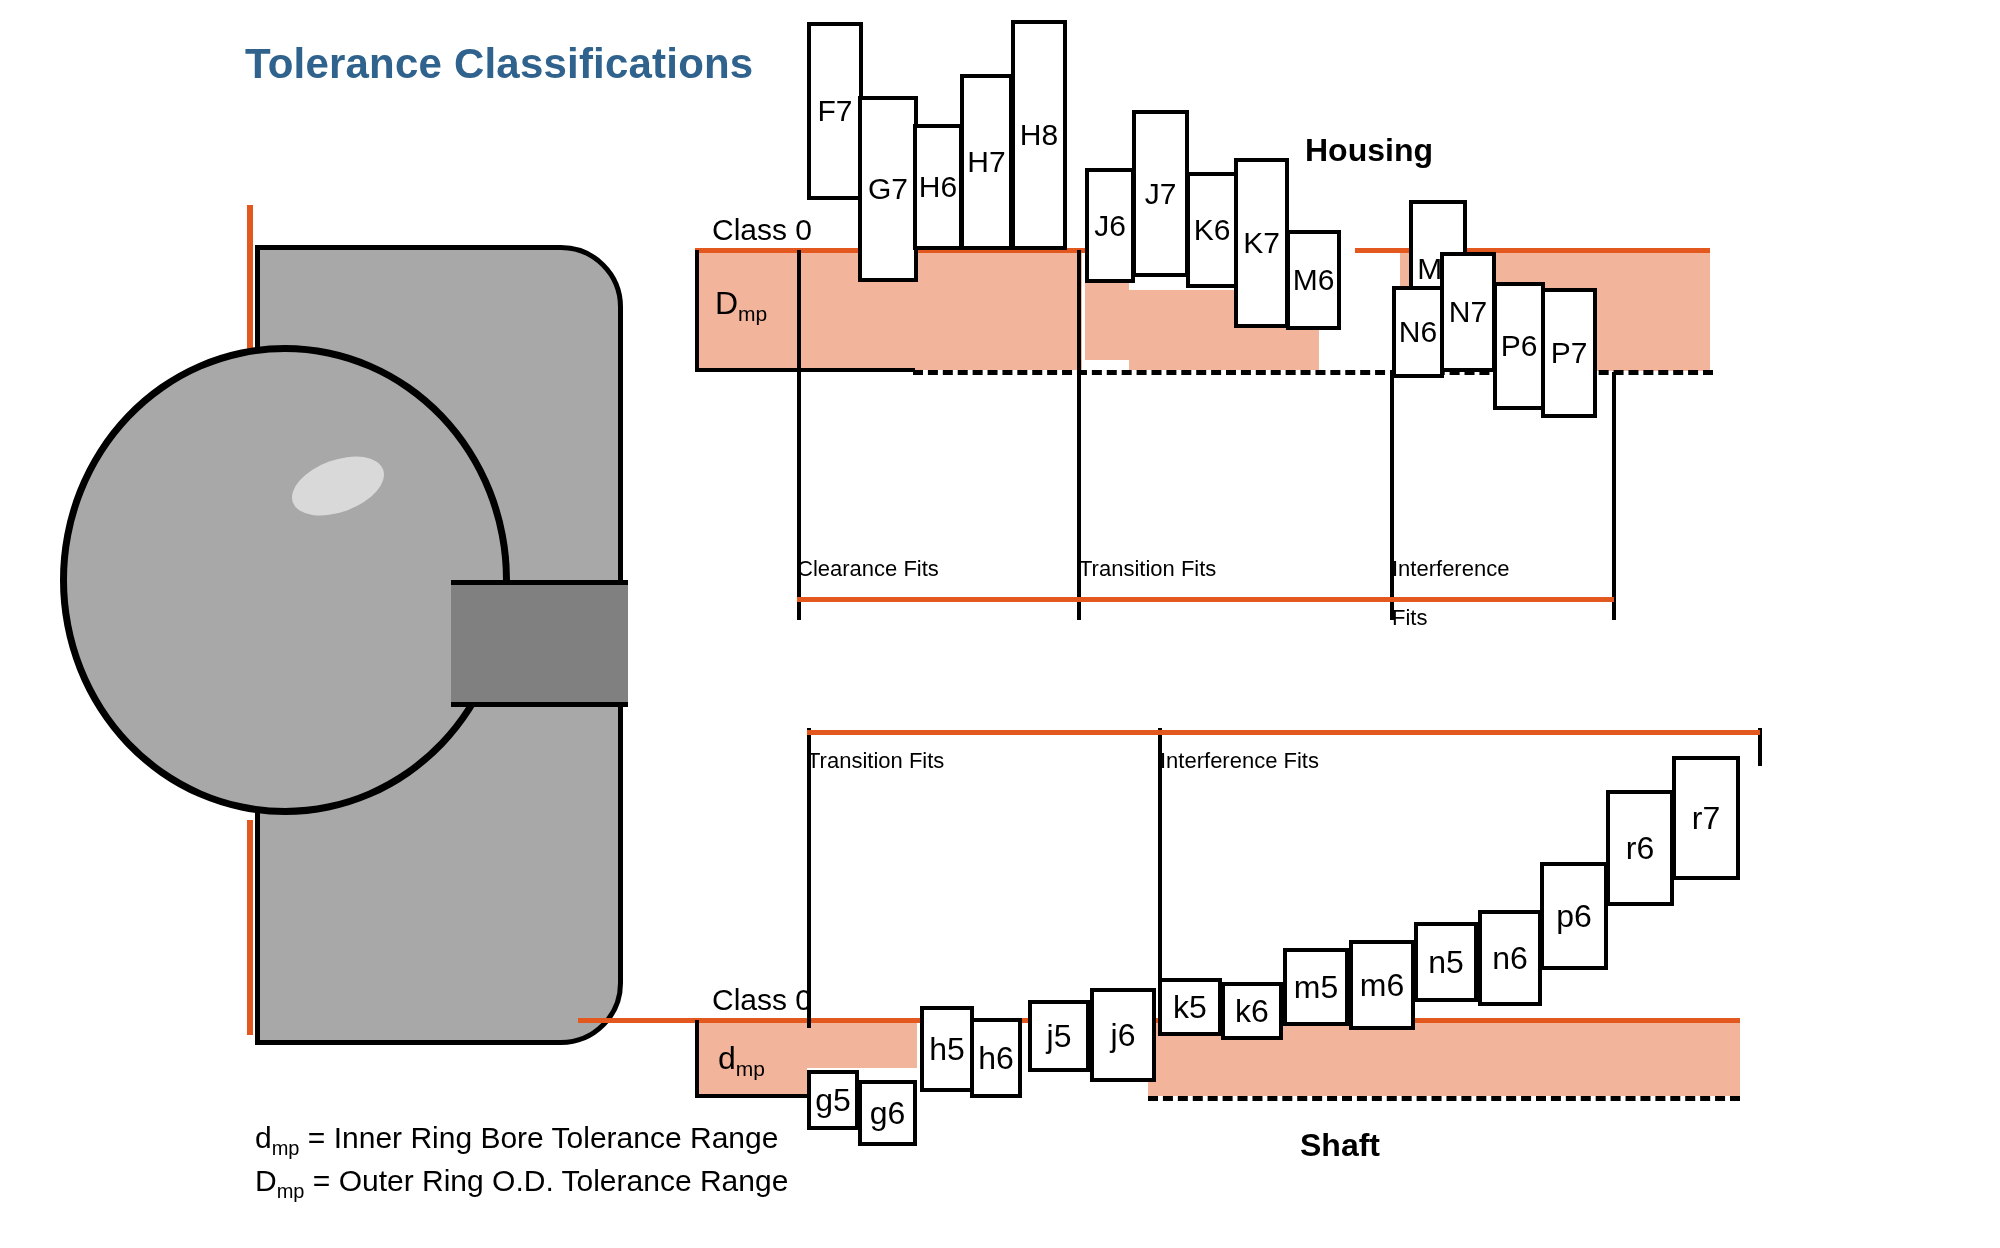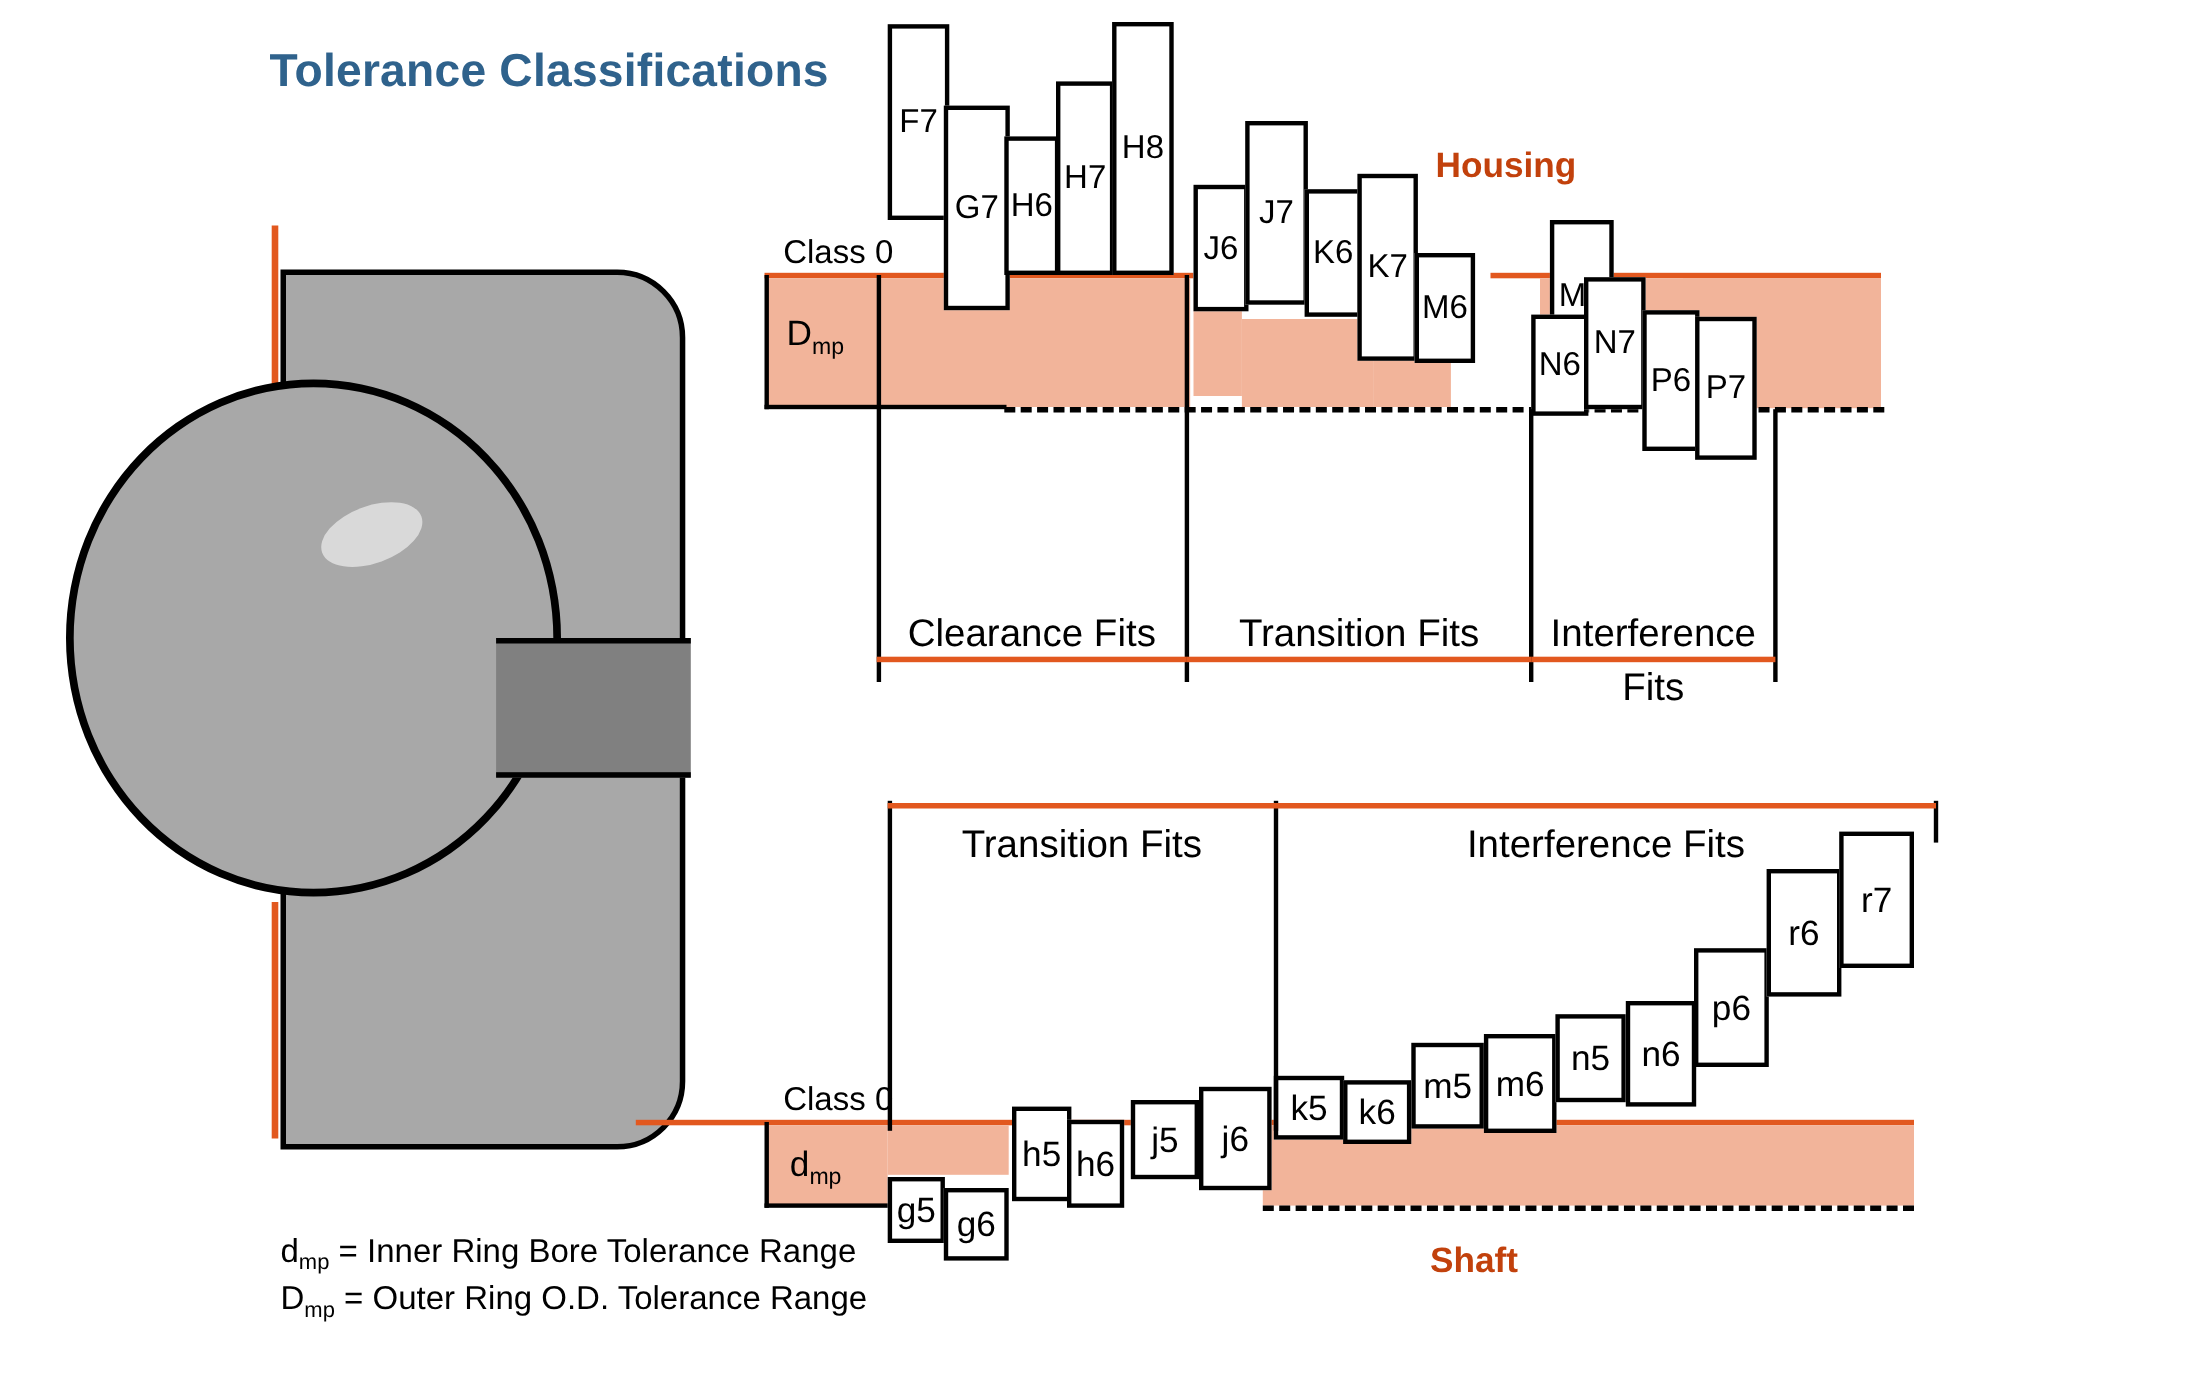--- a/index.html
+++ b/index.html
@@ -3,21 +3,21 @@
 <meta charset="utf-8">
 <style>
   html,body{margin:0;padding:0;background:#ffffff;}
   body{width:2000px;height:1248px;position:relative;overflow:hidden;
        font-family:"Liberation Sans","DejaVu Sans",sans-serif;color:#000;}
   .stage{position:absolute;left:0;top:0;width:1969px;height:1248px;}
   .abs{position:absolute;}
 
   
   #page-title{left:245px;top:40px;font-size:42px;font-weight:bold;color:#2f628c;letter-spacing:.2px;}
-  .section-head{font-size:32px;font-weight:bold;color:#c2410c;}
+  .section-head{font-size:32px;font-weight:bold;color:#000000;}
   #housing-label{left:1305px;top:132px;}
   #shaft-label{left:1300px;top:1127px;}
 
   
   #bearing-wrap{left:255px;top:245px;width:380px;height:800px;}
   .bearing-body{position:absolute;left:0;top:0;width:368px;height:800px;
      background:#a8a8a8;border:5px solid #000;box-sizing:border-box;
      border-top-right-radius:62px;border-bottom-right-radius:62px;}
   .bearing-ball{position:absolute;left:-200px;top:95px;width:450px;height:470px;
      border:7px solid #000;border-radius:50%;background:#a8a8a8;box-sizing:border-box;}
@@ -36,21 +36,21 @@
   .vline{position:absolute;width:4px;background:#000;}
   .orange-h{position:absolute;height:5px;background:#e2581f;}
 
   .band{position:absolute;background:#f2b49a;}
 
   .tol-box{position:absolute;background:#fff;border:4px solid #000;box-sizing:border-box;
      display:flex;align-items:center;justify-content:center;font-size:30px;line-height:1;}
   .tol-box.small{font-size:32px;}
 
   .axis-lbl{position:absolute;font-size:30px;white-space:nowrap;}
-  .fit-lbl{position:absolute;font-size:35px;white-space:nowrap;text-align:center;}
+  .fit-lbl{position:absolute;font-size:22px;white-space:nowrap;}
 
   .dmp-lbl{position:absolute;font-size:32px;white-space:nowrap;}
   .dmp-lbl sub{font-size:21px;}
 
   
   .dashline{position:absolute;height:0;border-top:5px dashed #000;}
 
   
   #legend{left:255px;top:1118px;font-size:30px;line-height:1.32;white-space:nowrap;}
   #legend sub{font-size:20px;}

